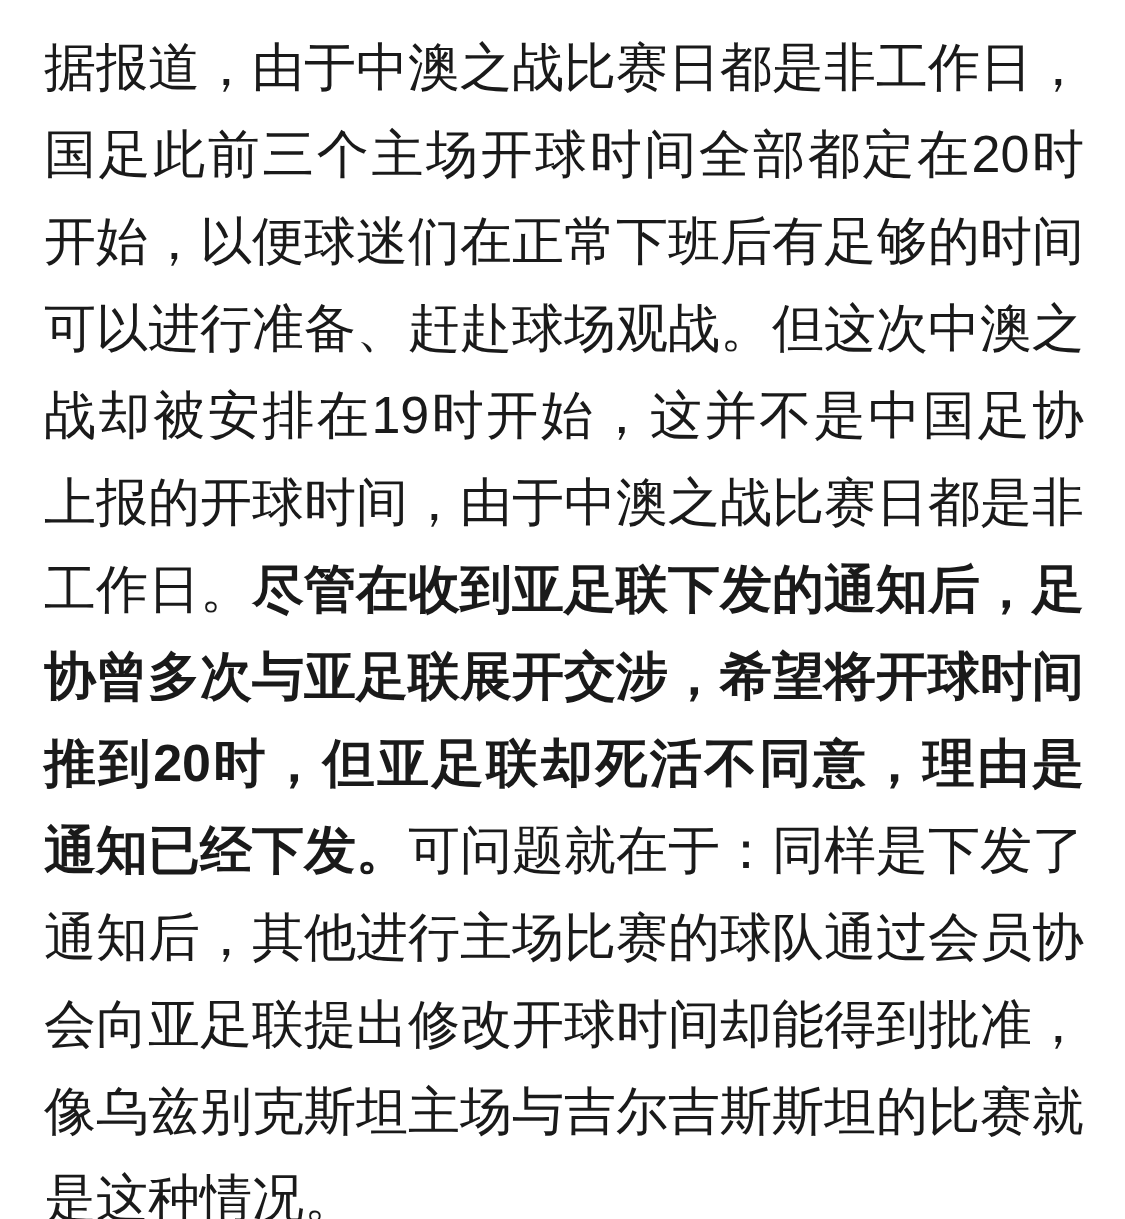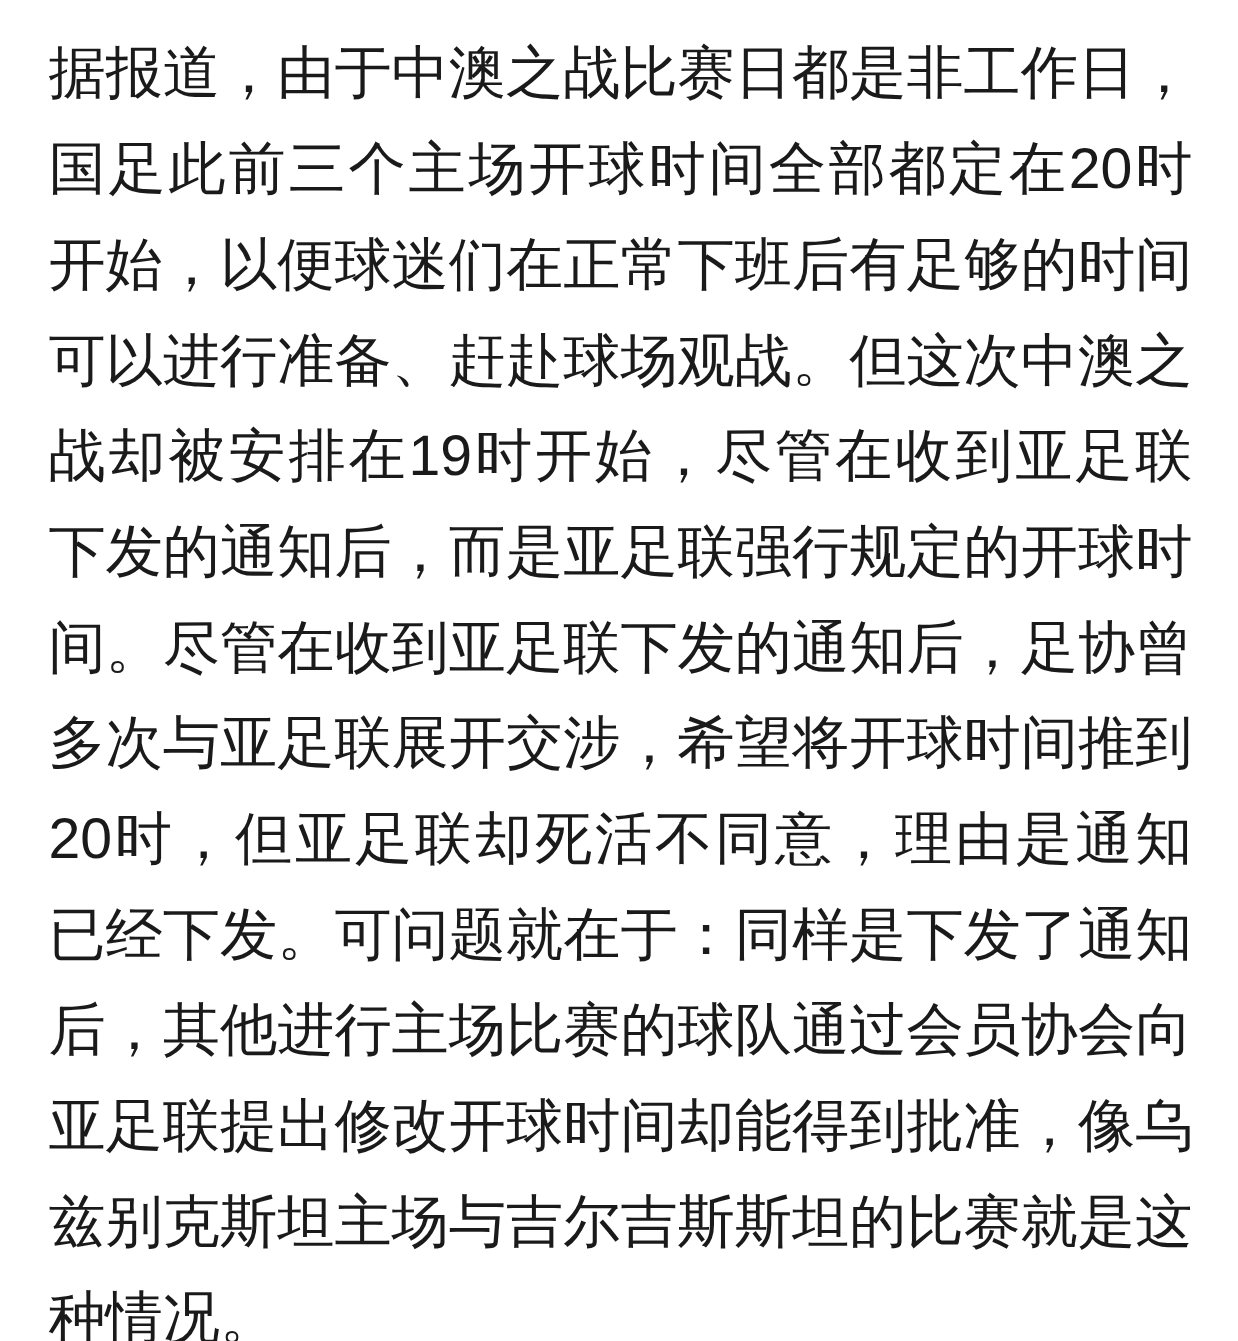--- a/index.html
+++ b/index.html
@@ -24,21 +24,21 @@
     font-size: 52px;
     line-height: 87px;
     color: #1a1a1a;
     text-align: justify;
     text-justify: inter-character;
     word-break: normal;
     overflow-wrap: break-word;
     font-weight: 400;
   }
   .article-paragraph .seg-bold {
-    font-weight: 400;
+    font-weight: 700;
   }
 </style>
 </head>
 <body>
 
 <div class="article-body">
-  <p class="article-paragraph"><span class="seg-regular">据报道，由于中澳之战比赛日都是非工作日，国足此前三个主场开球时间全部都定在20时开始，以便球迷们在正常下班后有足够的时间可以进行准备、赶赴球场观战。但这次中澳之战却被安排在19时开始，尽管在收到亚足联下发的通知后，而是亚足联强行规定的开球时间。</span><span class="seg-bold">尽管在收到亚足联下发的通知后，足协曾多次与亚足联展开交涉，希望将开球时间推到20时，但亚足联却死活不同意，理由是通知已经下发。</span><span class="seg-regular">可问题就在于：同样是下发了通知后，其他进行主场比赛的球队通过会员协会向亚足联提出修改开球时间却能得到批准，像乌兹别克斯坦主场与吉尔吉斯斯坦的比赛就是这种情况。</span></p>
+  <p class="article-paragraph"><span class="seg-regular">据报道，由于中澳之战比赛日都是非工作日，国足此前三个主场开球时间全部都定在20时开始，以便球迷们在正常下班后有足够的时间可以进行准备、赶赴球场观战。但这次中澳之战却被安排在19时开始，这并不是中国足协上报的开球时间，由于中澳之战比赛日都是非工作日。</span><span class="seg-bold">尽管在收到亚足联下发的通知后，足协曾多次与亚足联展开交涉，希望将开球时间推到20时，但亚足联却死活不同意，理由是通知已经下发。</span><span class="seg-regular">可问题就在于：同样是下发了通知后，其他进行主场比赛的球队通过会员协会向亚足联提出修改开球时间却能得到批准，像乌兹别克斯坦主场与吉尔吉斯斯坦的比赛就是这种情况。</span></p>
 </div>
 
 </body></html>

